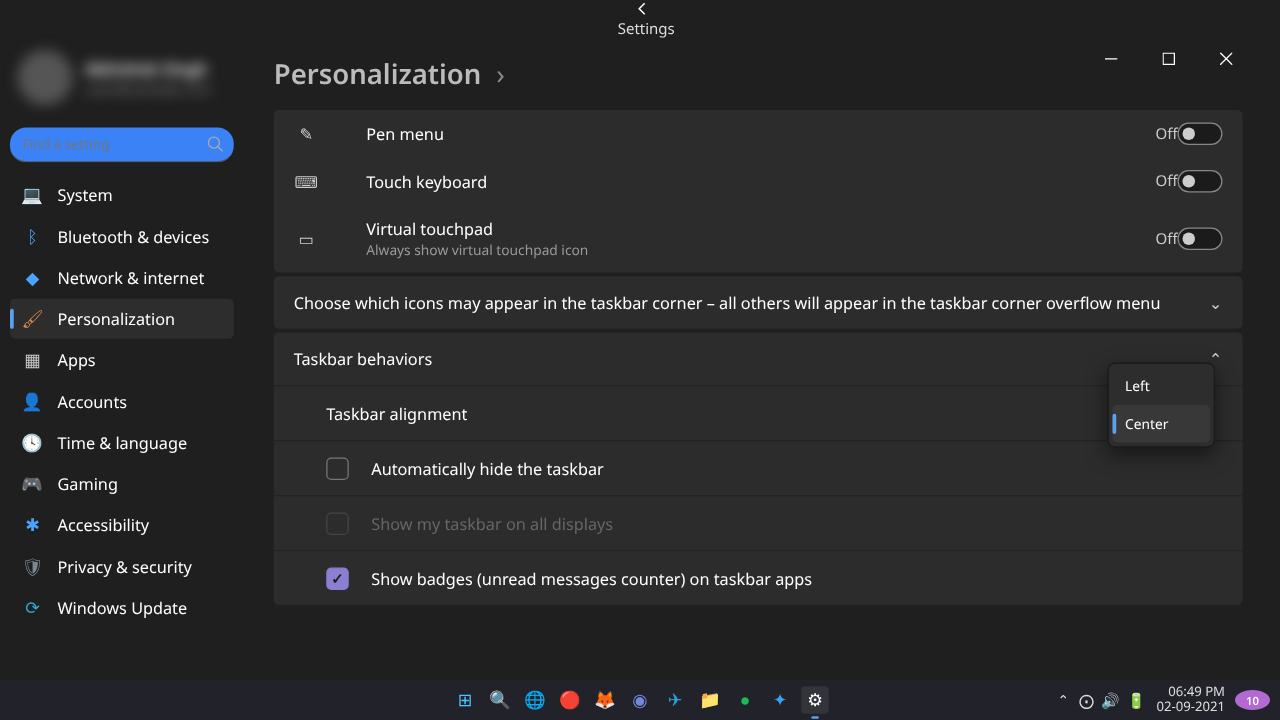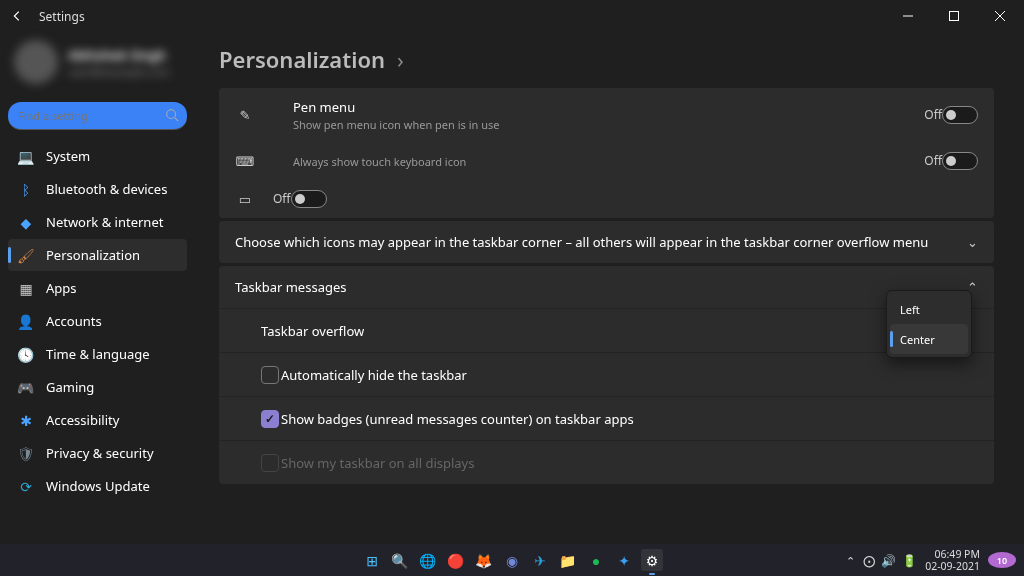--- a/index.html
+++ b/index.html
@@ -1,19 +1,19 @@
 <!DOCTYPE html>
 <html><head>
 <meta charset="utf-8">
 <style>
   * { margin:0; padding:0; box-sizing:border-box; font-family:"Segoe UI",system-ui,sans-serif; -webkit-font-smoothing:antialiased; }
   body { width:1024px; height:576px; background:#1f1f1f; color:#fff; overflow:hidden; position:relative; font-size:13px; }
   
   
-  .titlebar { height:32px; display:flex; align-items:center; padding:0 1px; }
+  .titlebar { height:32px; display:flex; align-items:center; padding:0 20px;flex-direction:column; }
   .back { width:24px; height:24px; display:flex; align-items:center; justify-content:center; margin-left:4px; }
   .title { margin-left:10px; font-size:12px; color:#ddd; }
   .caption { margin-left:auto; display:flex; }
   .capbtn { width:46px; height:32px; display:flex; align-items:center; justify-content:center; color:#fff; }
   .capbtn svg, .back svg { stroke:#fff; }
   
   
   .shell { display:flex; height:512px; }
   
   
@@ -48,21 +48,21 @@
   
   .toggle { width:36px; height:18px; border-radius:9px; background:#1b1b1b; border:1px solid #888; position:relative; }
   .toggle::after { content:""; position:absolute; width:10px; height:10px; border-radius:50%; background:#ccc; top:3px; left:3px; }
   
   .expander { display:flex; align-items:center; padding:12px 16px; }
   .expander .rtext { flex:1; }
   .chev { color:#ccc; }
   
   .behaviors .subrow { padding:10px 16px 10px 42px; display:flex; align-items:center; border-top:1px solid #232323; min-height:44px; position:relative; }
   .sublabel { font-size:13px; flex:1; }
-  .checkwrap { display:flex; align-items:center; gap:2px; }
+  .checkwrap { display:flex; align-items:center; gap:18px; }
   .chk { width:18px; height:18px; border-radius:4px; border:1px solid #777; display:flex; align-items:center; justify-content:center; flex-shrink:0; }
   .chk.checked { background:#8b7fd1; border-color:#8b7fd1; }
   .chk.checked::after { content:"✓"; font-size:12px; color:#1a1a1a; font-weight:700; }
   .disabled { color:#666 !important; }
   .disabled .chk { border-color:#444; }
   
   
   .dropdown { position:absolute; right:52px; top:290px; width:86px; background:#2d2d2d; border:1px solid #1a1a1a; border-radius:6px; padding:3px; box-shadow:0 6px 16px rgba(0,0,0,.5); z-index:20; }
   .dditem { height:30px; display:flex; align-items:center; padding:0 10px; font-size:11px; border-radius:4px; position:relative; }
   .dditem.sel { background:#383838; }
@@ -182,85 +182,88 @@
     <div class="crumb">
       <span class="parent">Personalization</span>
       <span class="sep">›</span>
     </div>
 
     <div class="card" id="rows">
         <div class="row">
           <div class="ricon">✎</div>
           <div class="rtext">
             <div class="rtitle">Pen menu</div>
-            <div class="rdesc">Show pen menu icon when pen is in use</div>
           </div>
           <div class="rctrl">
             <span class="offlbl">Off</span>
             <div class="toggle"></div>
           </div>
         </div>
         <div class="row">
           <div class="ricon">⌨</div>
           <div class="rtext">
-            <div class="rdesc">Always show touch keyboard icon</div>
+            <div class="rtitle">Touch keyboard</div>
           </div>
           <div class="rctrl">
             <span class="offlbl">Off</span>
             <div class="toggle"></div>
           </div>
         </div>
         <div class="row">
           <div class="ricon">▭</div>
+          <div class="rtext">
+            <div class="rtitle">Virtual touchpad</div>
+            <div class="rdesc">Always show virtual touchpad icon</div>
+          </div>
           <div class="rctrl">
             <span class="offlbl">Off</span>
             <div class="toggle"></div>
           </div>
         </div>
       </div>
 
     <div class="card">
       <div class="expander">
         <div class="rtext">
           <div class="rdesc">Choose which icons may appear in the taskbar corner – all others will appear in the taskbar corner overflow menu</div>
         </div>
         <div class="chev">⌄</div>
       </div>
     </div>
 
     <div class="card behaviors">
       <div class="expander">
         <div class="rtext">
-          <div class="rtitle">Taskbar messages</div>
+          <div class="rtitle">Taskbar behaviors</div>
         </div>
         <div class="chev">⌃</div>
       </div>
 
       <div class="subrow">
-        <div class="sublabel">Taskbar overflow</div>
+        <div class="sublabel">Taskbar alignment</div>
       </div>
 
       <div class="subrow">
         <div class="checkwrap">
           <div class="chk"></div>
           <div class="sublabel">Automatically hide the taskbar</div>
         </div>
       </div>
 
+      <div class="subrow disabled">
+        <div class="checkwrap">
+          <div class="chk"></div>
+          <div class="sublabel disabled">Show my taskbar on all displays</div>
+        </div>
+      </div>
+
       <div class="subrow">
         <div class="checkwrap">
           <div class="chk checked"></div>
           <div class="sublabel">Show badges (unread messages counter) on taskbar apps</div>
-        </div>
-      </div>
-
-      <div class="subrow disabled">
-        <div class="checkwrap">
-          <div class="chk"></div>
-          <div class="sublabel disabled">Show my taskbar on all displays</div>
         </div>
       </div>
 
     </div>
 
   </div>
 </div>
 
 <div class="dropdown">
   <div class="dditem">Left</div>

